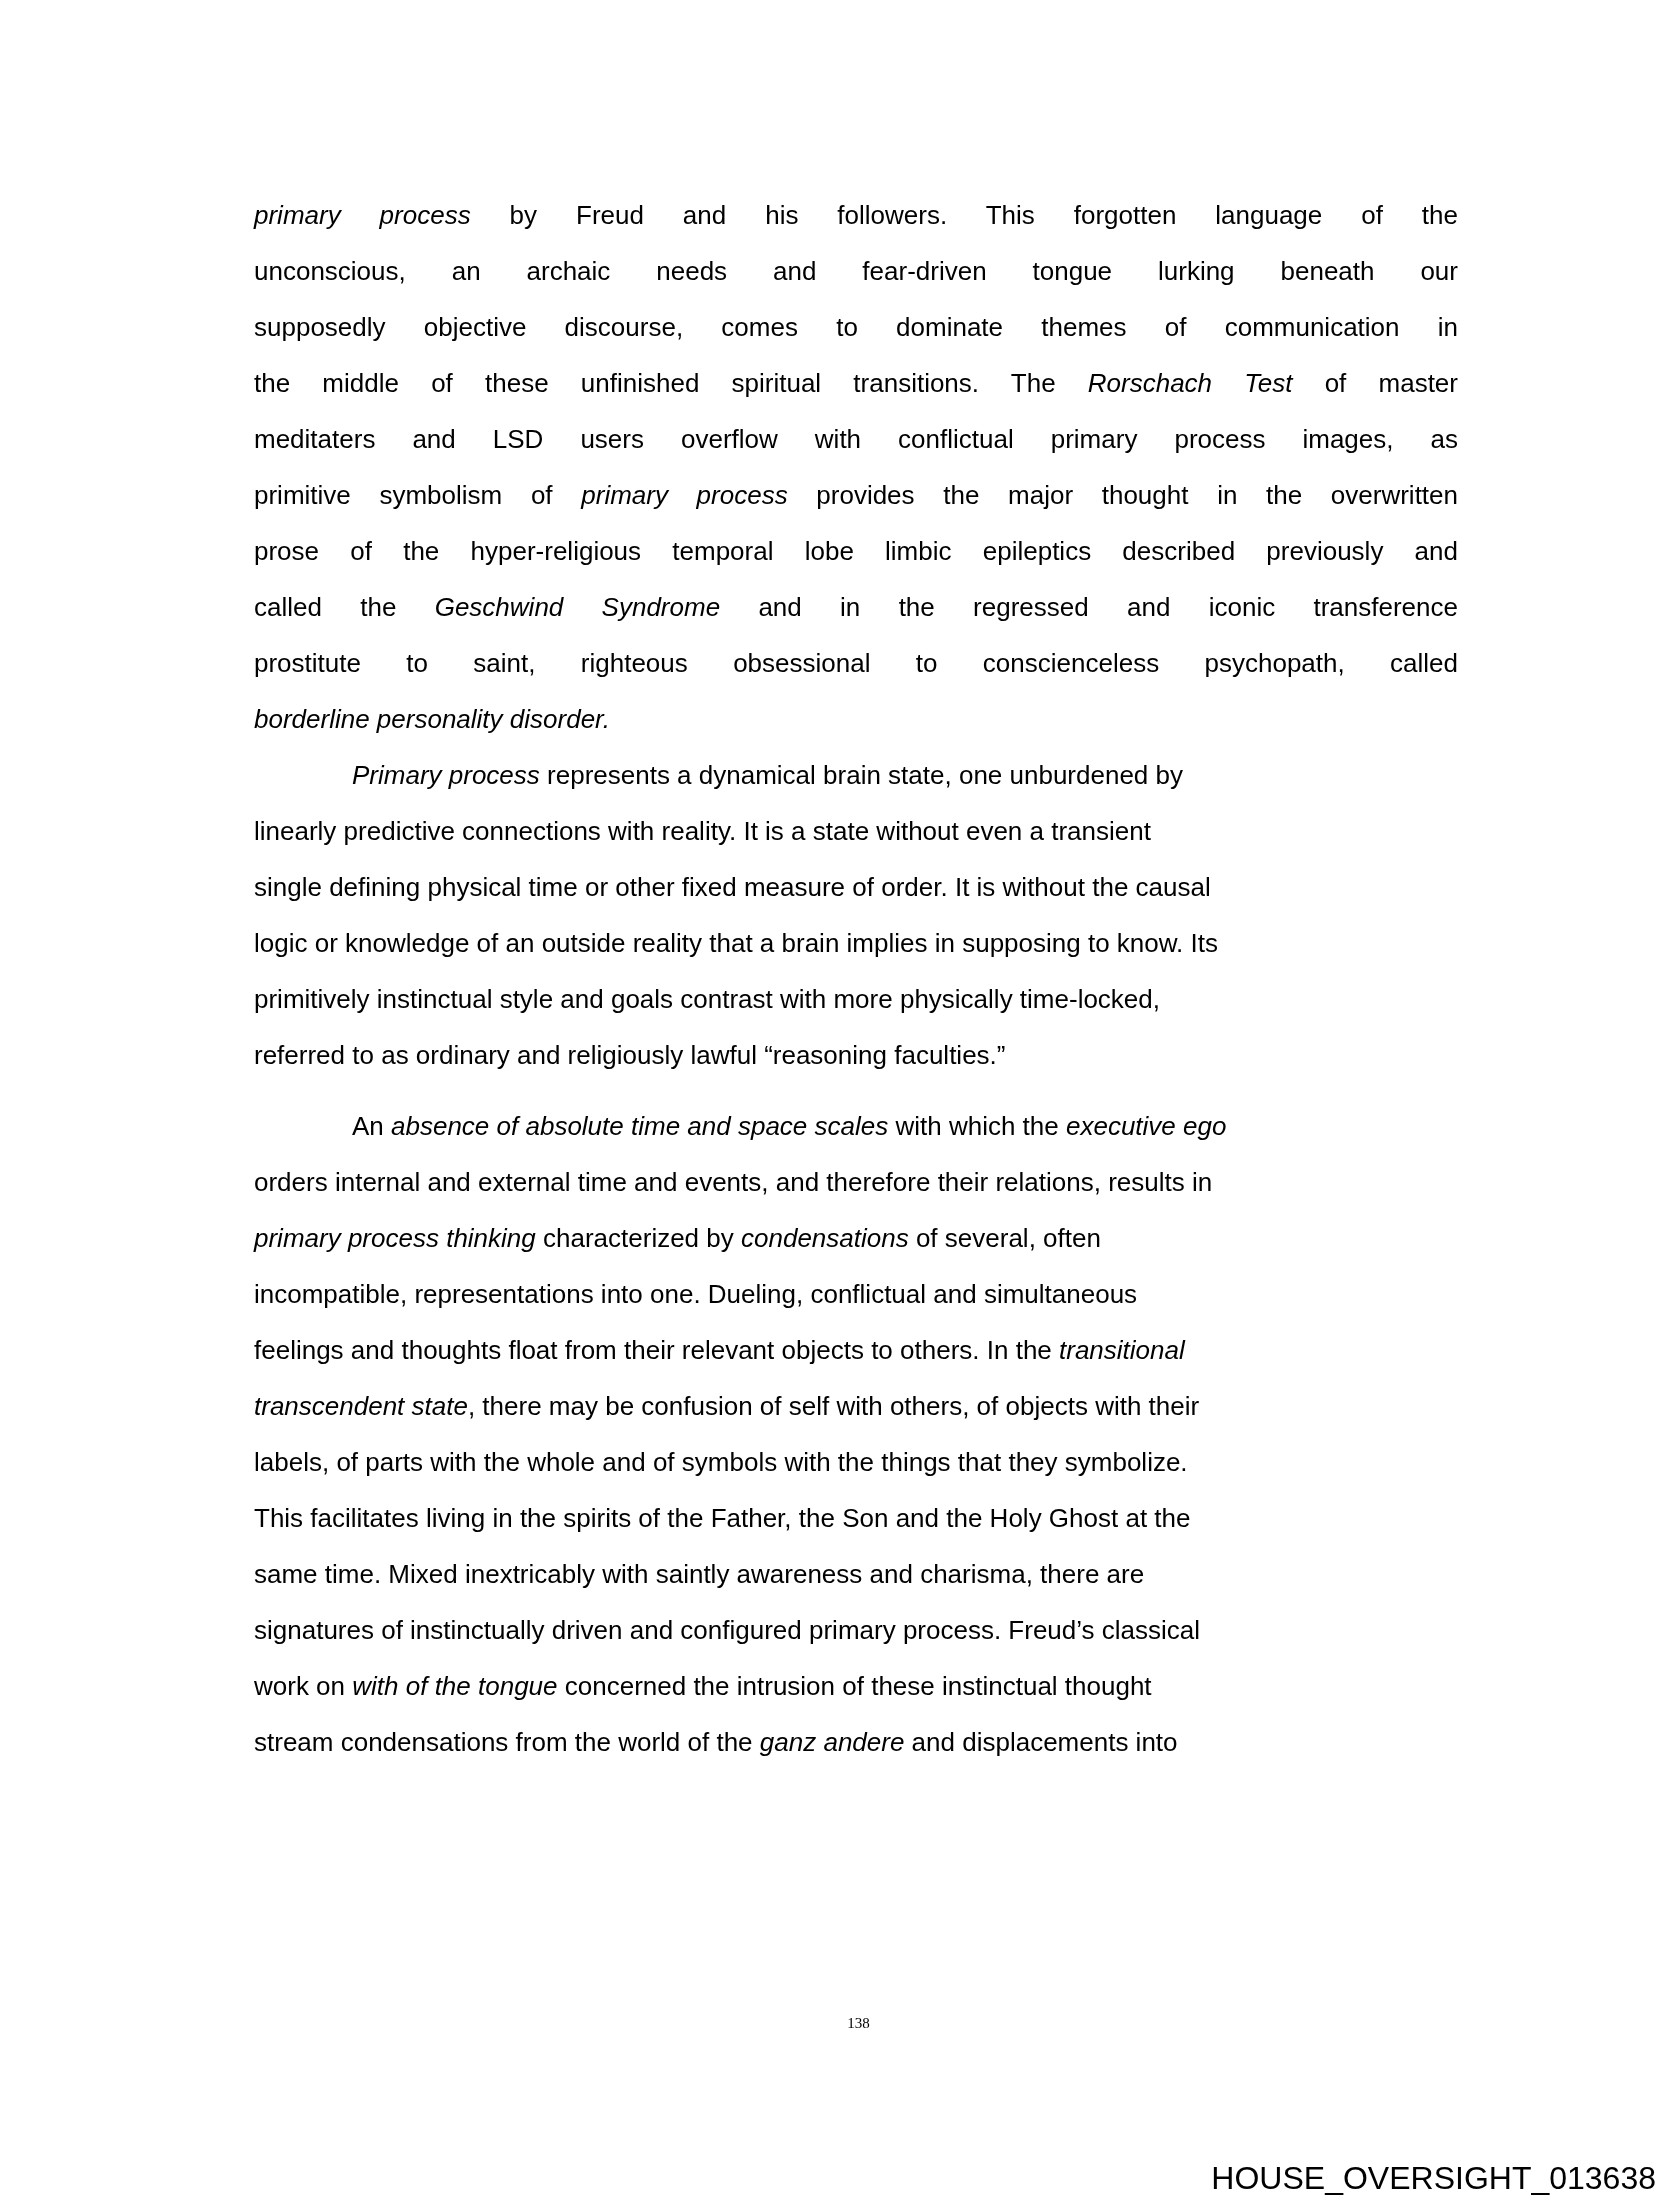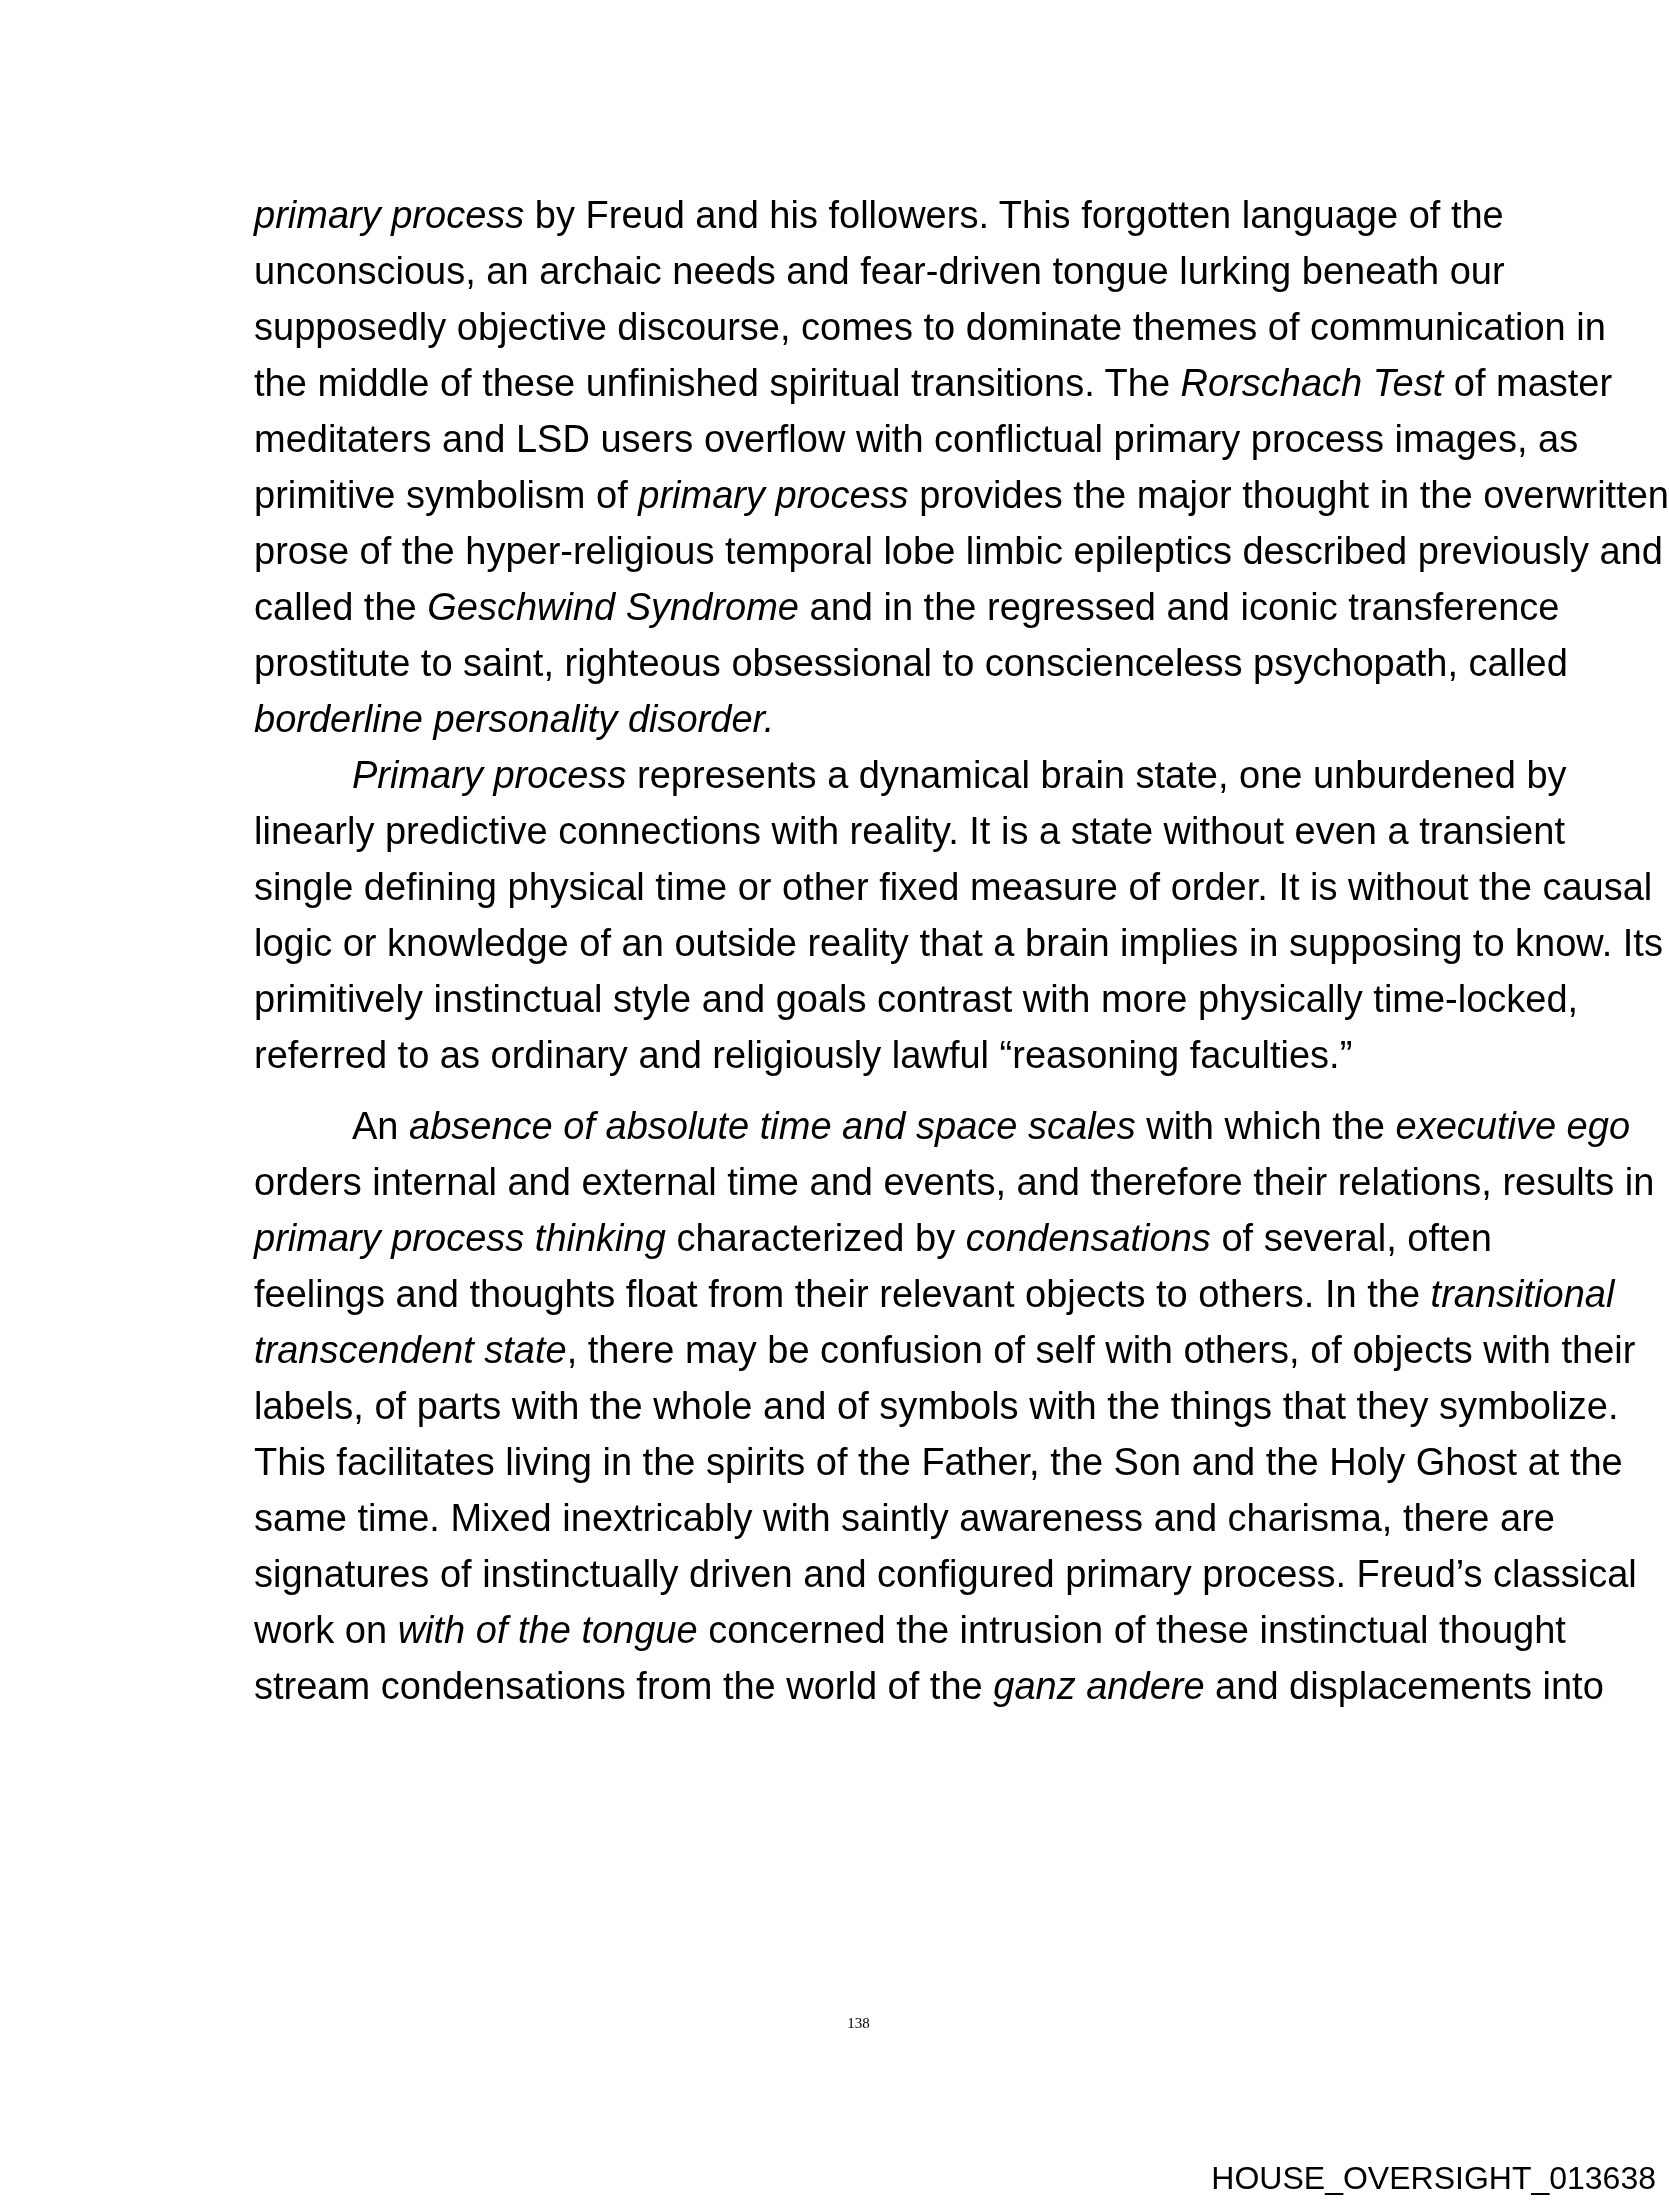--- a/index.html
+++ b/index.html
@@ -20,21 +20,21 @@
       width: 1669px;
       height: 2205px;
       background: #ffffff;
     }
     .body-text {
       position: absolute;
       left: 254px;
       top: 187px;
       width: 1204px;
       font-family: "Liberation Sans", sans-serif;
-      font-size: 38px;
+      font-size: 26px;
       line-height: 56px;
     }
     .line {
       display: block;
       white-space: nowrap;
       height: 56px;
     }
     .justify {
       text-align: justify;
       text-align-last: justify;
@@ -91,20 +91,21 @@
         <span class="line left"><span>single defining physical time or other fixed measure of order. It is without the causal</span></span>
         <span class="line left"><span>logic or knowledge of an outside reality that a brain implies in supposing to know. Its</span></span>
         <span class="line left"><span>primitively instinctual style and goals contrast with more physically time-locked,</span></span>
         <span class="line left"><span>referred to as ordinary and religiously lawful “reasoning faculties.”</span></span>
       </div>
       <div class="para-gap"></div>
       <div class="paragraph">
         <span class="line left indent"><span>An </span><i>absence of absolute time and space scales</i><span> with which the </span><i>executive ego</i></span>
         <span class="line left"><span>orders internal and external time and events, and therefore their relations, results in</span></span>
         <span class="line left"><i>primary process thinking</i><span> characterized by </span><i>condensations</i><span> of several, often</span></span>
+        <span class="line left"><span>incompatible, representations into one. Dueling, conflictual and simultaneous</span></span>
         <span class="line left"><span>feelings and thoughts float from their relevant objects to others. In the </span><i>transitional</i></span>
         <span class="line left"><i>transcendent state</i><span>, there may be confusion of self with others, of objects with their</span></span>
         <span class="line left"><span>labels, of parts with the whole and of symbols with the things that they symbolize.</span></span>
         <span class="line left"><span>This facilitates living in the spirits of the Father, the Son and the Holy Ghost at the</span></span>
         <span class="line left"><span>same time. Mixed inextricably with saintly awareness and charisma, there are</span></span>
         <span class="line left"><span>signatures of instinctually driven and configured primary process. Freud’s classical</span></span>
         <span class="line left"><span>work on </span><i>with of the tongue</i><span> concerned the intrusion of these instinctual thought</span></span>
         <span class="line left"><span>stream condensations from the world of the </span><i>ganz andere</i><span> and displacements into</span></span>
       </div>
     </div>

